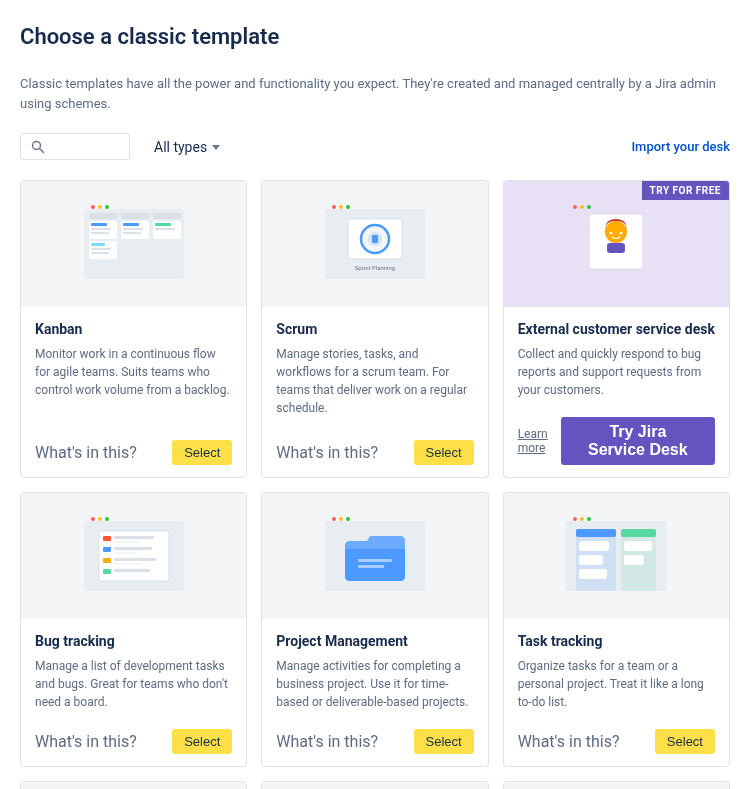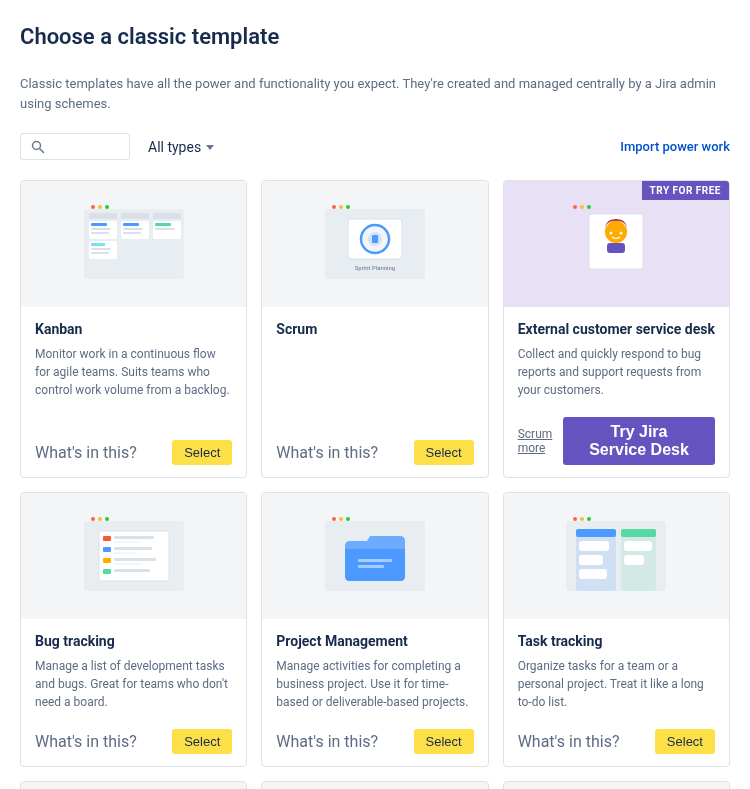--- a/index.html
+++ b/index.html
@@ -28,21 +28,21 @@
     }
     .toolbar {
       display: flex;
       align-items: center;
       justify-content: space-between;
       margin-bottom: 20px;
     }
     .toolbar-left {
       display: flex;
       align-items: center;
-      gap: 10px;
+      gap: 16px;
     }
     .search-box {
       display: flex;
       align-items: center;
       border: 1.5px solid #dfe1e6;
       border-radius: 3px;
       padding: 5px 10px;
       width: 110px;
       background: #fff;
       gap: 6px;
@@ -207,21 +207,21 @@
           <circle cx="5.5" cy="5.5" r="4" stroke="#6b778c" stroke-width="1.5"></circle>
           <line x1="8.8" y1="8.8" x2="12.5" y2="12.5" stroke="#6b778c" stroke-width="1.5" stroke-linecap="round"></line>
         </svg>
         <input type="text" placeholder="" style="">
       </div>
       <div class="type-filter">
         <span>All types</span>
         <span class="chevron-down"></span>
       </div>
     </div>
-    <a class="import-link" href="#">Import power work</a>
+    <a class="import-link" href="#">Import your desk</a>
   </div>
 
   <div class="cards-grid">
 
     <div class="card">
       <div class="card-image-area">
 
         <svg class="illus" viewBox="0 0 110 90" xmlns="http://www.w3.org/2000/svg">
           <rect x="5" y="10" width="100" height="70" rx="3" fill="#e8edf2"></rect>
           <rect x="10" y="14" width="28" height="6" rx="1" fill="#dae0e8"></rect>
@@ -267,20 +267,21 @@
           <circle cx="28" cy="8" r="2" fill="#28C840"></circle>
           <rect x="28" y="20" width="54" height="40" rx="3" fill="white" stroke="#dae0e8" stroke-width="1"></rect>
           <circle cx="55" cy="40" r="14" fill="#f4f5f7" stroke="#4C9AFF" stroke-width="2.5"></circle>
           <circle cx="55" cy="40" r="7" fill="#4C9AFF" opacity="0.2"></circle>
           <rect x="52" y="36" width="6" height="8" rx="1" fill="#4C9AFF"></rect>
           <text x="55" y="71" text-anchor="middle" font-size="6" fill="#6b778c">Sprint Planning</text>
         </svg>
       </div>
       <div class="card-body">
         <div class="card-title">Scrum</div>
+        <div class="card-desc">Manage stories, tasks, and workflows for a scrum team. For teams that deliver work on a regular schedule.</div>
       </div>
       <div class="card-footer">
         <a class="whats-in-link" href="#">What's in this?</a>
         <button class="select-btn">Select</button>
       </div>
     </div>
 
     <div class="card">
       <div class="card-image-area purple-bg">
         <div class="try-badge">TRY FOR FREE</div>
@@ -299,21 +300,21 @@
           <path d="M51 38 Q55 41 59 38" stroke="#fff" stroke-width="1.2" fill="none"></path>
 
           <rect x="46" y="44" width="18" height="10" rx="3" fill="#6554c0"></rect>
         </svg>
       </div>
       <div class="card-body">
         <div class="card-title">External customer service desk</div>
         <div class="card-desc">Collect and quickly respond to bug reports and support requests from your customers.</div>
       </div>
       <div class="card-footer">
-        <a class="learn-more-link" href="#">Scrum more</a>
+        <a class="learn-more-link" href="#">Learn more</a>
         <button class="try-service-btn">Try Jira Service Desk</button>
       </div>
     </div>
 
     <div class="card">
       <div class="card-image-area">
         <svg class="illus" viewBox="0 0 110 90" xmlns="http://www.w3.org/2000/svg">
           <rect x="5" y="10" width="100" height="70" rx="3" fill="#e8edf2"></rect>
           <circle cx="14" cy="8" r="2" fill="#FF5F57"></circle>
           <circle cx="21" cy="8" r="2" fill="#FEBC2E"></circle>

